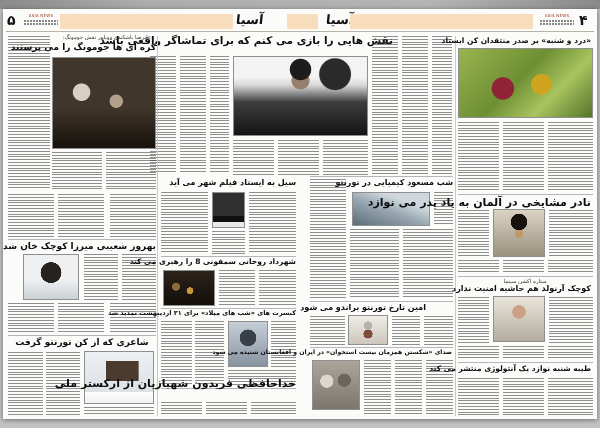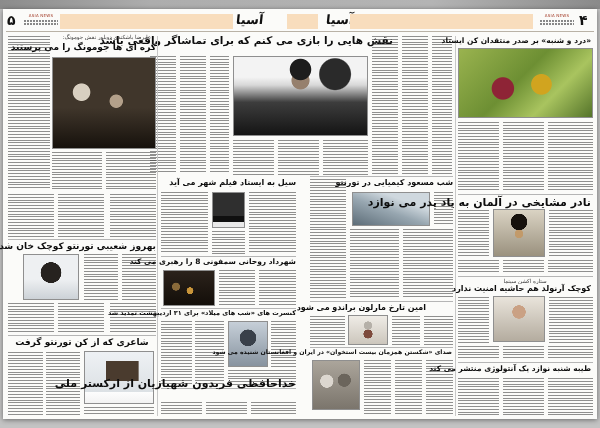--- a/index.html
+++ b/index.html
@@ -109,21 +109,21 @@
 <div class="abs hl" style="left:58px;top:43px;width:98px;font-size:9px">کره ای ها جومونگ را می پرستند</div>
 <div class="abs greek" style="left:8px;top:36px;width:42px;height:154px"></div>
 <div class="abs photo ph-stage" style="left:52px;top:57px;width:104px;height:92px"></div>
 <div class="abs greek" style="left:52px;top:152px;width:50px;height:38px"></div>
 <div class="abs greek" style="left:106px;top:152px;width:50px;height:38px"></div>
 <div class="abs greek" style="left:8px;top:194px;width:46px;height:44px"></div>
 <div class="abs greek" style="left:58px;top:194px;width:46px;height:44px"></div>
 <div class="abs greek" style="left:110px;top:194px;width:46px;height:44px"></div>
 
 <div class="abs sep" style="left:8px;top:239px;width:148px"></div>
-<div class="abs hl" style="left:8px;top:242px;width:148px;font-size:9px">بهروز شعیبی تورنتو کوچک خان شد</div>
+<div class="abs hl" style="left:8px;top:242px;width:148px;font-size:9px">بهروز شعیبی میرزا کوچک خان شد</div>
 <div class="abs photo ph-shoeibi" style="left:23px;top:254px;width:56px;height:46px"></div>
 <div class="abs greek" style="left:84px;top:254px;width:34px;height:46px"></div>
 <div class="abs greek" style="left:122px;top:254px;width:34px;height:46px"></div>
 <div class="abs greek" style="left:8px;top:303px;width:46px;height:30px"></div>
 <div class="abs greek" style="left:58px;top:303px;width:46px;height:30px"></div>
 <div class="abs greek" style="left:110px;top:303px;width:46px;height:30px"></div>
 
 <div class="abs sep" style="left:8px;top:335px;width:148px"></div>
 <div class="abs hl" style="left:8px;top:338px;width:148px;font-size:9px">شاعری که از کن تورنتو گرفت</div>
 <div class="abs greek" style="left:8px;top:352px;width:35px;height:63px"></div>
@@ -160,21 +160,21 @@
 
 <div class="abs sep" style="left:310px;top:176px;width:143px"></div>
 <div class="abs hl" style="left:350px;top:179px;width:103px;font-size:8px">شب مسعود کیمیایی در تورنتو</div>
 <div class="abs greek" style="left:310px;top:179px;width:36px;height:120px"></div>
 <div class="abs photo ph-building" style="left:352px;top:192px;width:78px;height:34px"></div>
 <div class="abs greek" style="left:434px;top:192px;width:19px;height:34px"></div>
 <div class="abs greek" style="left:350px;top:229px;width:49px;height:70px"></div>
 <div class="abs greek" style="left:403px;top:229px;width:50px;height:70px"></div>
 
 <div class="abs sep" style="left:310px;top:301px;width:143px"></div>
-<div class="abs hl" style="left:326px;top:304px;width:100px;font-size:8px">امین تارخ مارلون براندو می شود</div>
+<div class="abs hl" style="left:326px;top:304px;width:100px;font-size:8px">امین تارخ تورنتو براندو می شود</div>
 <div class="abs greek" style="left:310px;top:316px;width:35px;height:29px"></div>
 <div class="abs photo ph-tarokh" style="left:348px;top:315px;width:40px;height:30px"></div>
 <div class="abs greek" style="left:392px;top:316px;width:28px;height:29px"></div>
 <div class="abs greek" style="left:424px;top:316px;width:29px;height:29px"></div>
 
 <div class="abs sep" style="left:310px;top:347px;width:143px"></div>
 <div class="abs hl" style="left:312px;top:349px;width:140px;font-size:6.2px">صدای «شکستن همزمان بیست استخوان» در ایران و افغانستان شنیده می شود</div>
 <div class="abs photo ph-still" style="left:312px;top:360px;width:48px;height:50px"></div>
 <div class="abs greek" style="left:364px;top:360px;width:27px;height:55px"></div>
 <div class="abs greek" style="left:395px;top:360px;width:27px;height:55px"></div>

